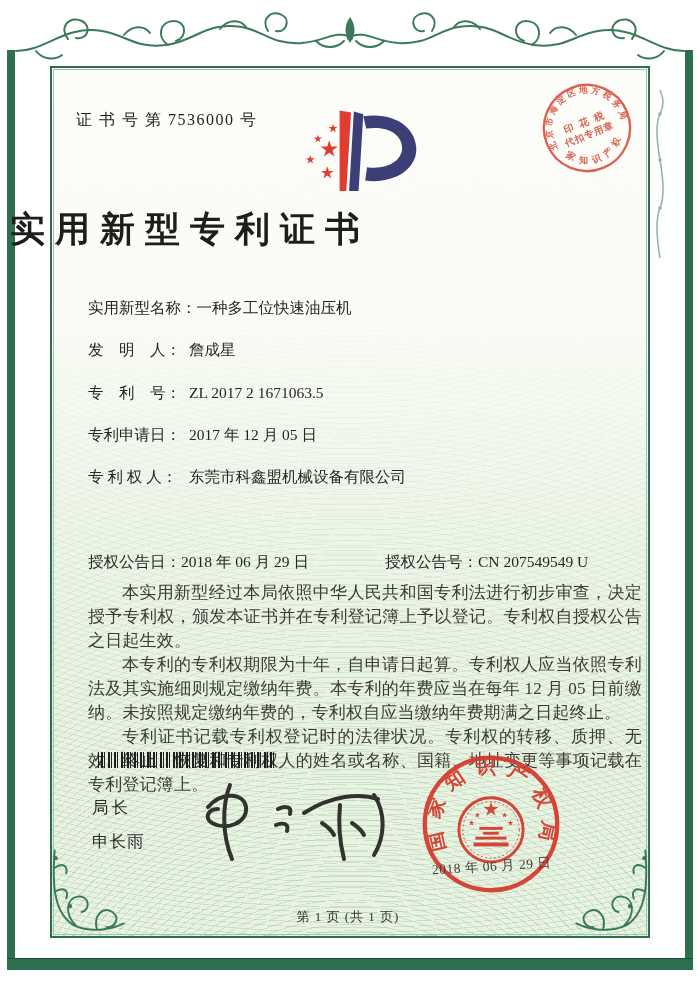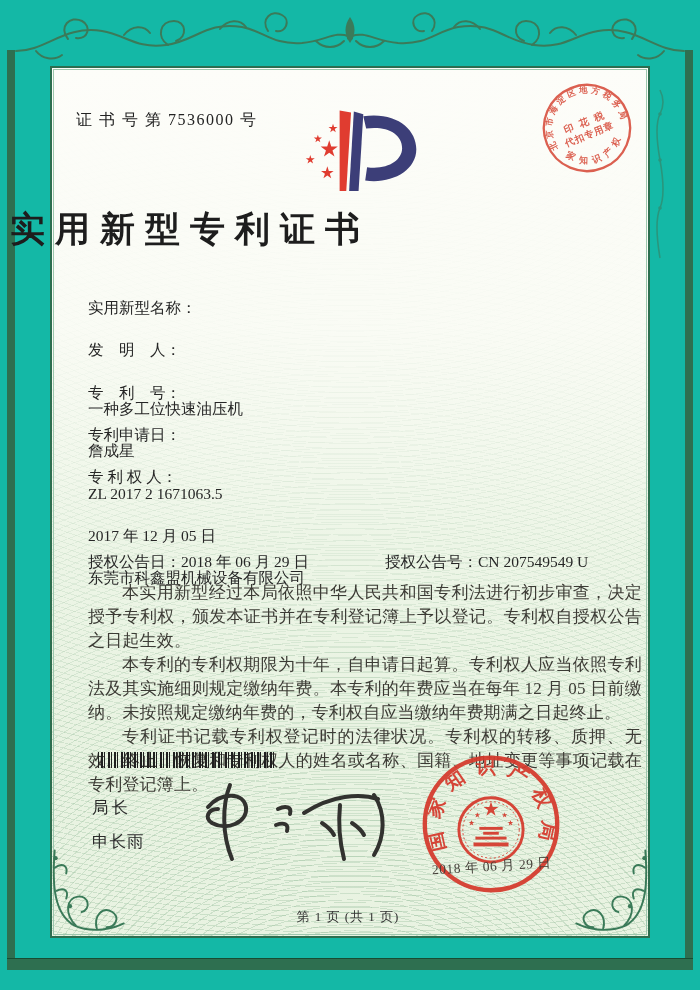--- a/index.html
+++ b/index.html
@@ -1,18 +1,18 @@
 <!DOCTYPE html>
 <html><head>
 <meta charset="utf-8">
 <style>
   html,body{margin:0;padding:0;background:#e9e7e0;}
   .page{
     position:relative;width:700px;height:990px;margin:0 auto;
-    background:#14b8a6;overflow:hidden;
+    background:#ffffff;overflow:hidden;
     font-family:"Liberation Serif","DejaVu Serif",serif;
   }
   
   .band{position:absolute;background:#2e6f50;}
   .band-left{left:7px;top:50px;width:8px;height:916px;}
   .band-right{left:685px;top:50px;width:8px;height:916px;}
   .band-bottom{left:7px;top:958px;width:686px;height:11px;border-top:1px solid #184c33;}
   .top-ornament{position:absolute;left:6px;top:5px;width:688px;height:56px;}
   
   .frame{
@@ -29,21 +29,21 @@
   .cf-left{left:47px;top:839px;}
   .cf-right{left:557px;top:839px;transform:scaleX(-1);}
   .side-vine{position:absolute;left:652px;top:88px;width:16px;height:175px;opacity:.55;}
   
   .cert-no{position:absolute;left:76px;top:110px;font-size:16px;color:#222;letter-spacing:1.5px;}
   .logo{position:absolute;left:280px;top:106px;width:142px;height:98px;}
   .title{
     position:absolute;left:0;top:206px;width:700px;text-align:left;
     font-size:35px;font-weight:bold;color:#1d1d1d;letter-spacing:10px;text-indent:10px;
   }
-  .field-row{position:absolute;left:88px;width:556px;display:flex;font-size:15.5px;color:#262626;line-height:25px;flex-direction:column;}
+  .field-row{position:absolute;left:88px;width:556px;display:flex;font-size:15.5px;color:#262626;line-height:25px;}
   .field-row .lbl{flex:0 0 101px;white-space:pre;}
   .field-row .val{flex:1;}
   .r1{top:295px}.r2{top:337px}.r3{top:380px}.r4{top:422px}.r5{top:464px}.r6{top:506px}
   .r6 .val{max-width:456px;}
   .grant{position:absolute;top:552px;font-size:15.5px;color:#262626;white-space:pre;}
   .grant-left{left:88px;}
   .grant-right{left:385px;}
   .body-text{
     position:absolute;left:88px;top:581px;width:554px;
     font-size:17px;line-height:24px;color:#3c3b35;text-align:justify;letter-spacing:.2px;

